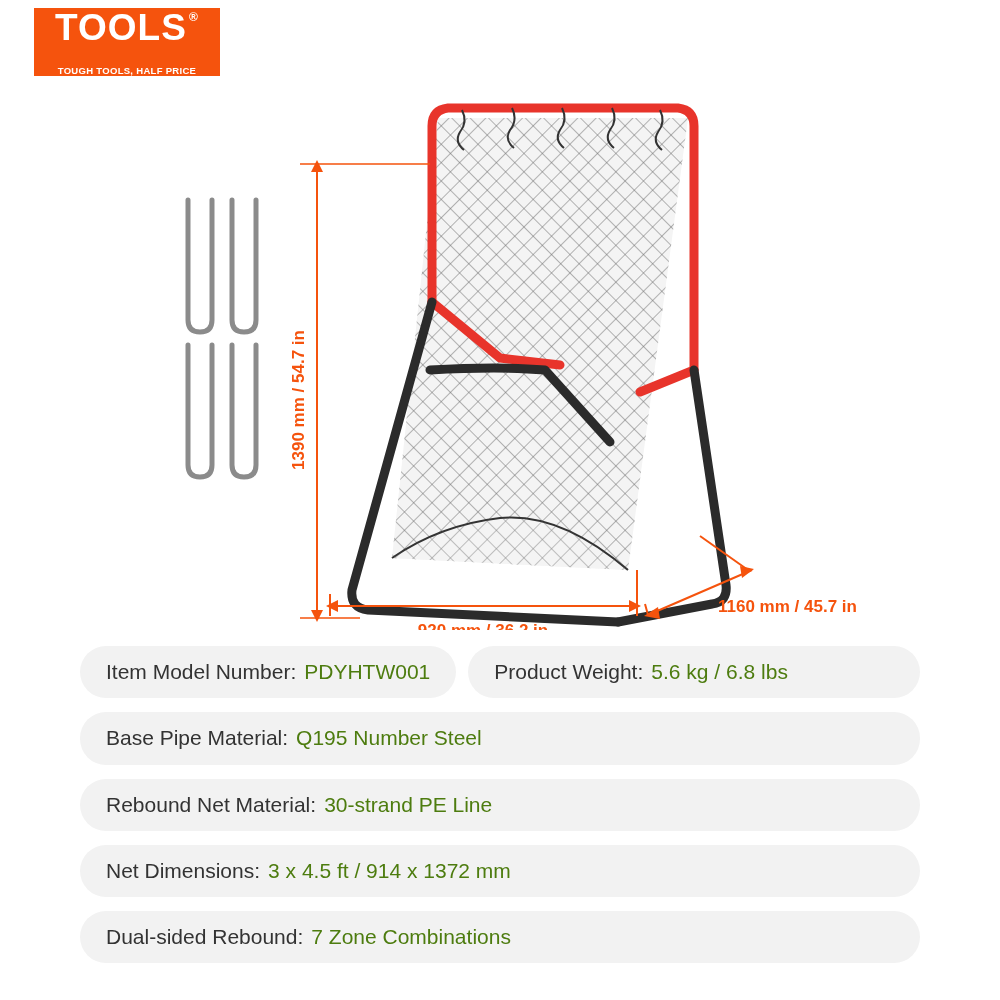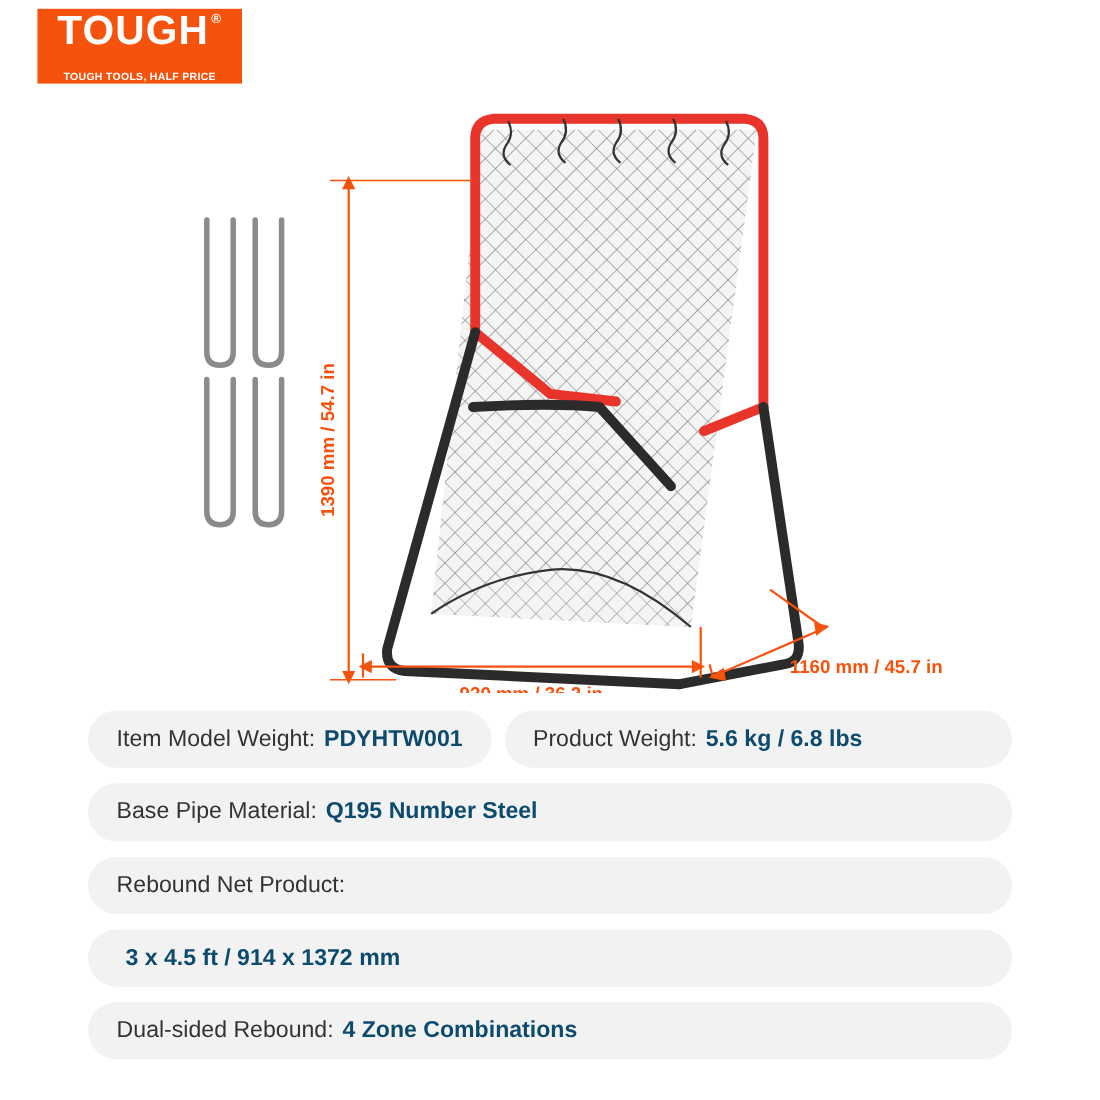--- a/index.html
+++ b/index.html
@@ -92,40 +92,40 @@
     white-space: nowrap;
   }
   .spec-pill.grow {
     flex: 1 1 auto;
   }
   .spec-label {
     color: #333333;
     font-weight: normal;
   }
   .spec-value {
-    color: #0c4a6e;
-    font-weight: bold;
+    color: #4d7c0f;
+    font-weight: normal;
     margin-left: 8px;
   }
 
   .dim-label {
     fill: #f5530d;
     font-family: "Liberation Sans", sans-serif;
     font-size: 17px;
     font-weight: bold;
   }
 </style>
 </head>
 <body>
 
 <div class="page">
 
   <div class="logo">
     <div class="logo-word">
-      <span>TOUGH</span>
+      <span>TOOLS</span>
       <span class="logo-reg">®</span>
     </div>
     <div class="logo-tag">TOUGH TOOLS, HALF PRICE</div>
   </div>
 
   <div class="illu">
     <svg width="1000" height="560" viewBox="0 0 1000 560" xmlns="http://www.w3.org/2000/svg">
       <defs>
         <pattern id="netmesh" width="13" height="13" patternUnits="userSpaceOnUse" patternTransform="rotate(45)">
           <path d="M0 0 L13 0 M0 0 L0 13" stroke="#555" stroke-width="1" fill="none"></path>
@@ -193,49 +193,51 @@
         <path d="M740 496 L754 499 L742 508" fill="#f5530d" stroke="none"></path>
       </g>
       <text class="dim-label" x="718" y="542" text-anchor="start">1160 mm / 45.7 in</text>
     </svg>
   </div>
 
   <div class="specs">
 
     <div class="spec-row">
       <div class="spec-pill">
-        <span class="spec-label">Item Model Weight:</span>
+        <span class="spec-label">Item Model Number:</span>
         <span class="spec-value">PDYHTW001</span>
       </div>
       <div class="spec-pill grow">
         <span class="spec-label">Product Weight:</span>
         <span class="spec-value">5.6 kg / 6.8 lbs</span>
       </div>
     </div>
 
     <div class="spec-row">
       <div class="spec-pill grow">
         <span class="spec-label">Base Pipe Material:</span>
         <span class="spec-value">Q195 Number Steel</span>
       </div>
     </div>
 
     <div class="spec-row">
       <div class="spec-pill grow">
-        <span class="spec-label">Rebound Net Product:</span>
-      </div>
-    </div>
-
-    <div class="spec-row">
-      <div class="spec-pill grow">
+        <span class="spec-label">Rebound Net Material:</span>
+        <span class="spec-value">30-strand PE Line</span>
+      </div>
+    </div>
+
+    <div class="spec-row">
+      <div class="spec-pill grow">
+        <span class="spec-label">Net Dimensions:</span>
         <span class="spec-value">3 x 4.5 ft / 914 x 1372 mm</span>
       </div>
     </div>
 
     <div class="spec-row">
       <div class="spec-pill grow">
         <span class="spec-label">Dual-sided Rebound:</span>
-        <span class="spec-value">4 Zone Combinations</span>
+        <span class="spec-value">7 Zone Combinations</span>
       </div>
     </div>
 
   </div>
 </div>
 
 </body></html>

